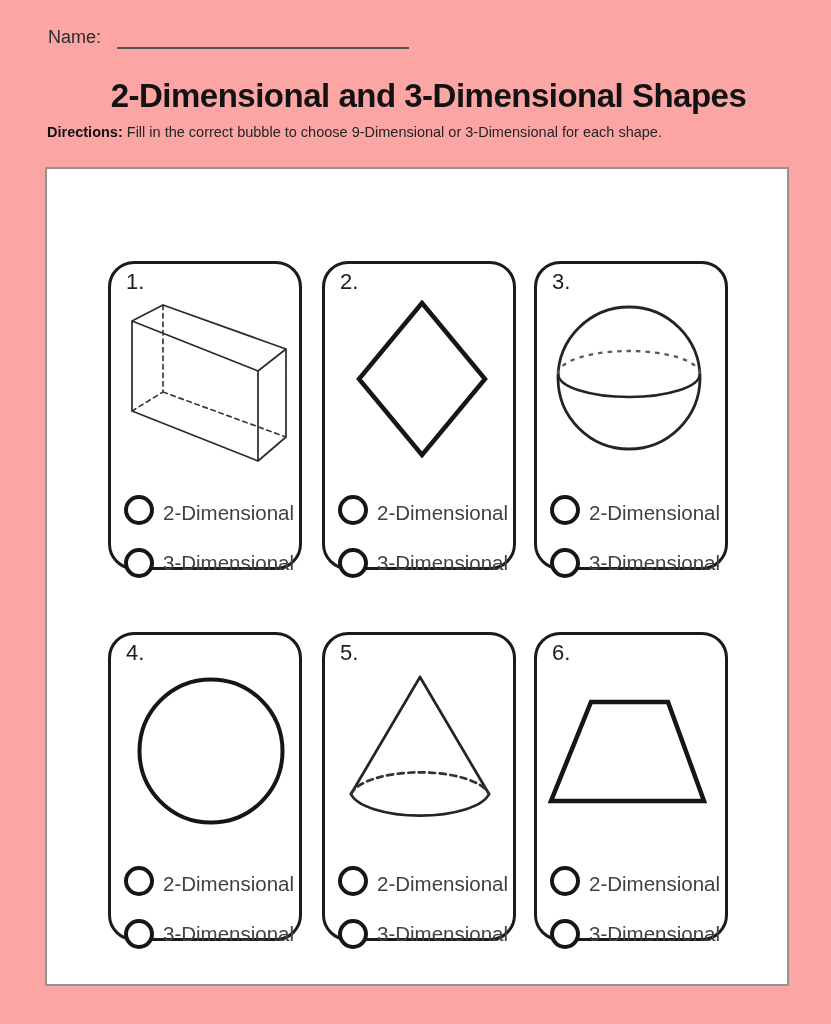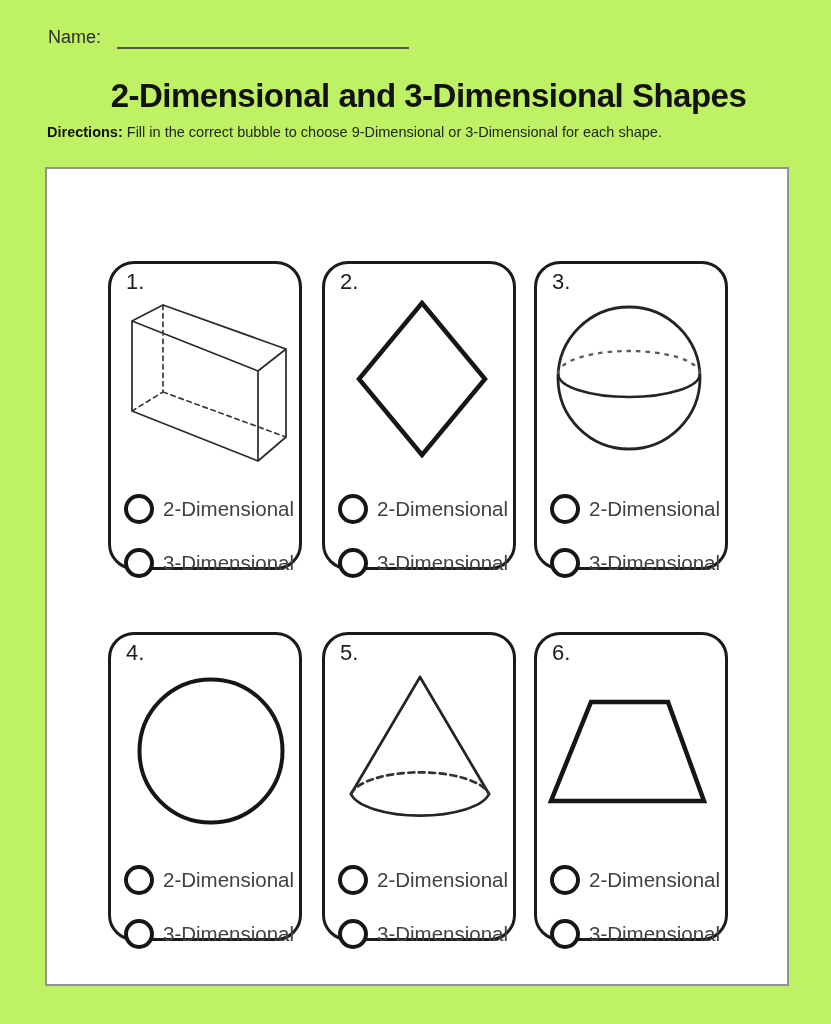--- a/index.html
+++ b/index.html
@@ -1,21 +1,21 @@
 <!DOCTYPE html>
 <html><head>
 <meta charset="utf-8">
 <style>
   * { margin: 0; padding: 0; box-sizing: border-box; }
   html, body { background: #ffffff; }
   .page {
     position: relative;
     width: 831px;
     height: 1024px;
-    background: #bef264;
+    background: #fca5a5;
     font-family: "Liberation Sans", sans-serif;
     overflow: hidden;
   }
 
   
   .name-label {
     position: absolute;
     left: 48px; top: 27px;
     font-size: 18px;
     color: #2d2d2d;
@@ -85,21 +85,21 @@
   .shape-trapezoid { left: 10px; top: 64px; }
 
   
   .choice {
     position: absolute;
     left: 13px;
     height: 33px;
     display: flex;
     align-items: center;
   }
-  .choice-a { top: 228px; }
+  .choice-a { top: 228px; align-items: flex-end; }
   .choice-b { top: 282px; }
   .bubble {
     width: 30px; height: 30px;
     border: 4px solid #161616;
     border-radius: 50%;
     background: #ffffff;
     flex: 0 0 auto;
   }
   .choice-label {
     margin-left: 9px;

